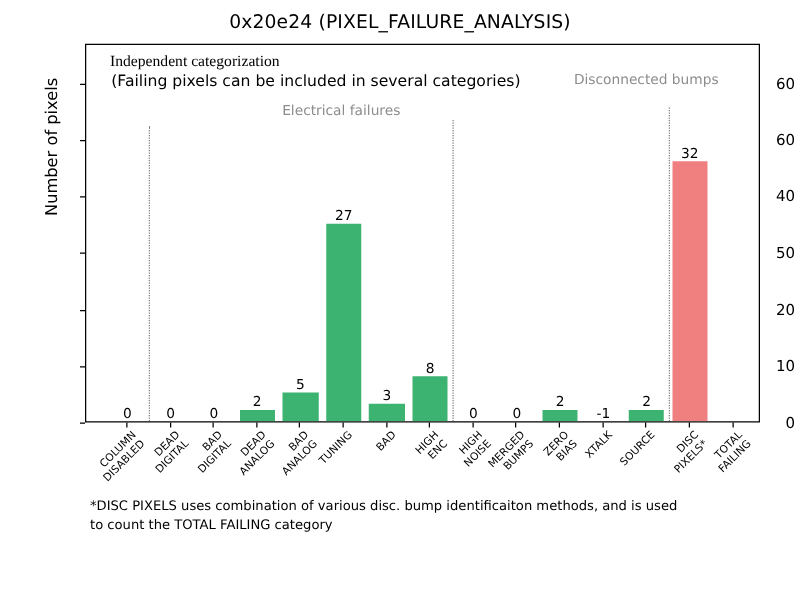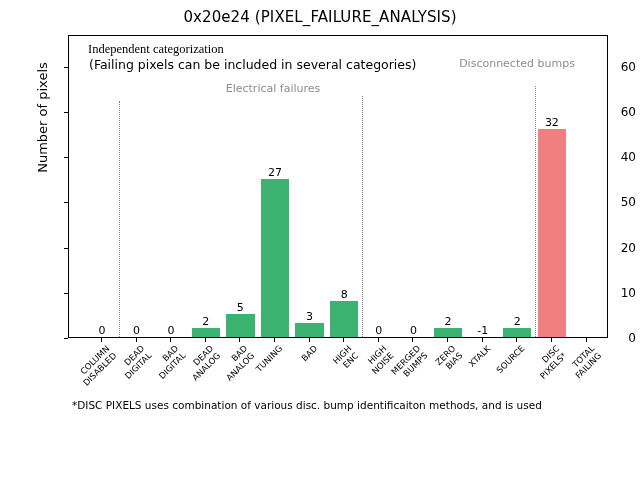--- a/index.html
+++ b/index.html
@@ -208,15 +208,16 @@
         <span>PIXELS*</span>
       </div>
       <div class="xlab" style="left: 499.5px;">
         <span>TOTAL</span>
         <span>FAILING</span>
       </div>
     </div>
 
   <div class="foot">
     <div>*DISC PIXELS uses combination of various disc. bump identificaiton methods, and is used</div>
+    <div>to count the TOTAL FAILING category</div>
   </div>
 
 </div>
 
 </body></html>

